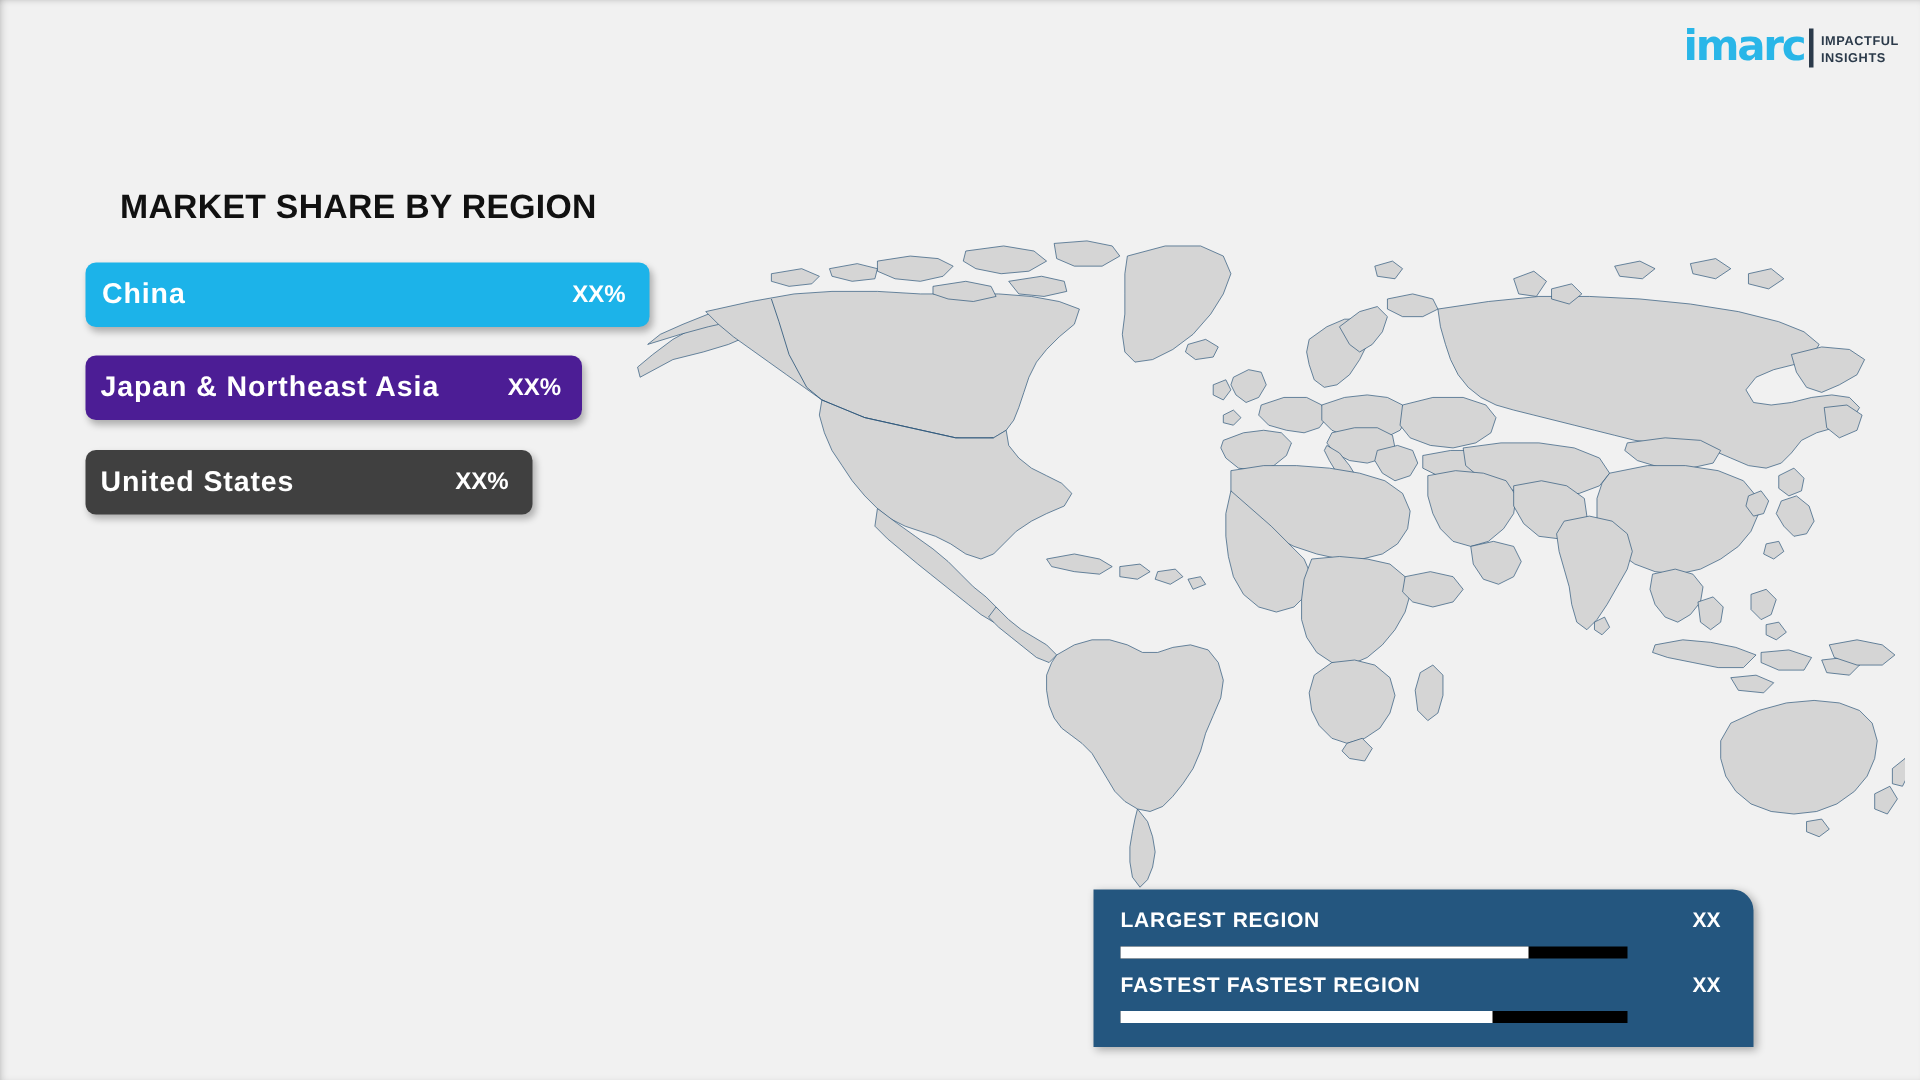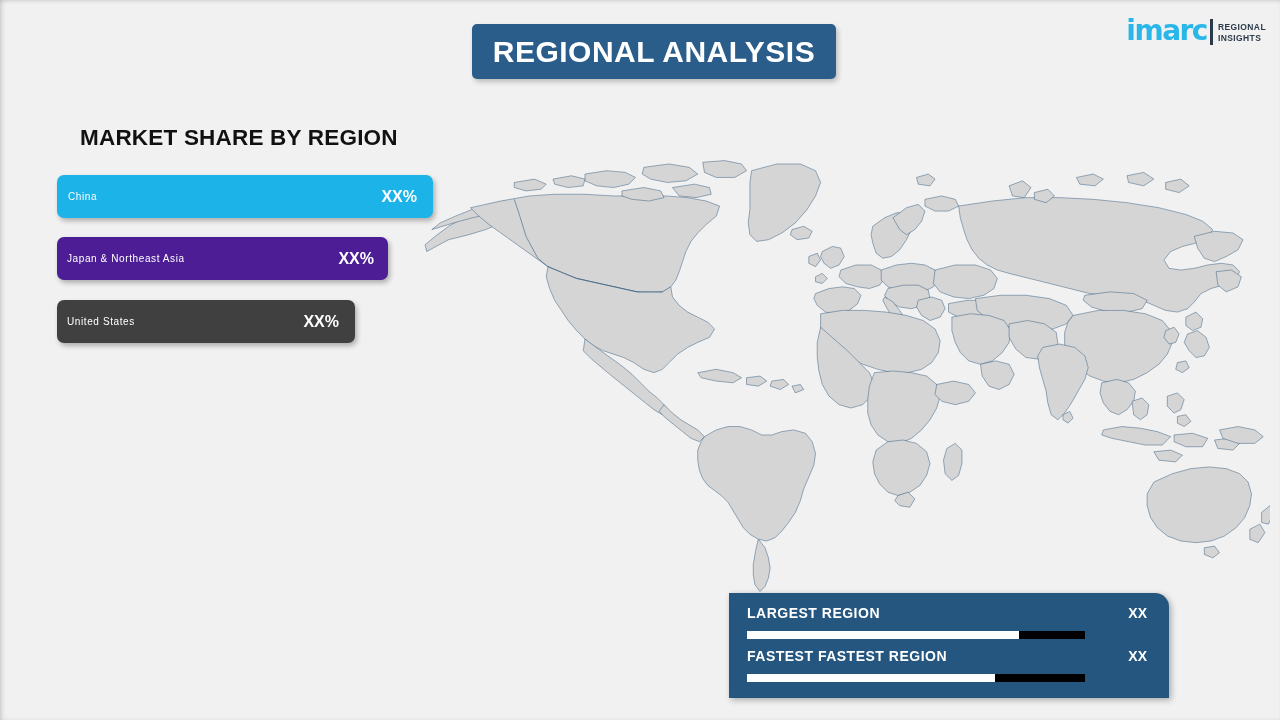--- a/index.html
+++ b/index.html
@@ -58,21 +58,21 @@
   }
   .share-bar {
     position:absolute; left:57px; height:43px;
     border-radius:7px;
     box-shadow:2px 3px 5px rgba(0,0,0,0.28);
     display:flex; align-items:center;
     padding:0 16px 0 10px;
     color:#fff;
   }
   .share-label {
-    font-size:10px; font-weight:normal; letter-spacing:0.6px;
+    font-size:19px; font-weight:bold; letter-spacing:0.6px;
     white-space:nowrap;
   }
   .share-value {
     font-size:16px; font-weight:bold; margin-left:auto;
     white-space:nowrap;
   }
   #bar-0 { top:175px; width:376px; background:#1cb3e9; }
   #bar-1 { top:237px; width:331px; background:#4c1d95; }
   #bar-2 { top:300px; width:298px; background:#404040; }
   #bar-0 .share-label { padding-left:1px; }
@@ -123,28 +123,25 @@
 </style>
 </head>
 <body>
 
 <div id="slide">
 
   <div id="logo">
     <div id="logo-mark">imarc</div>
     <div id="logo-divider"></div>
     <div id="logo-tag">
-      <div>REGIONAL</div>
+      <div>IMPACTFUL</div>
       <div>INSIGHTS</div>
     </div>
   </div>
 
-  <div id="title-band">
-    <div id="title-text">REGIONAL ANALYSIS</div>
-  </div>
 
   <div id="share-heading">MARKET SHARE BY REGION</div>
 
   <div class="share-bar" id="bar-0">
     <span class="share-label">China</span>
     <span class="share-value">XX%</span>
   </div>
   <div class="share-bar" id="bar-1">
     <span class="share-label">Japan &amp; Northeast Asia</span>
     <span class="share-value">XX%</span>

